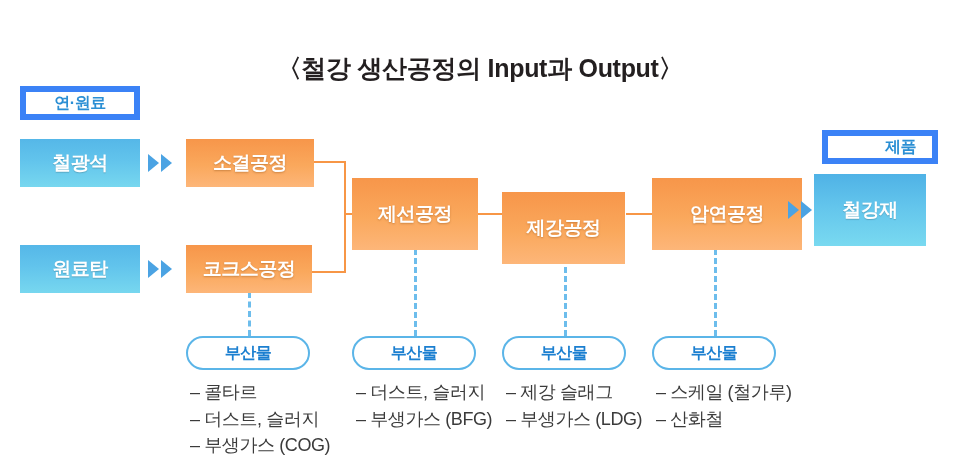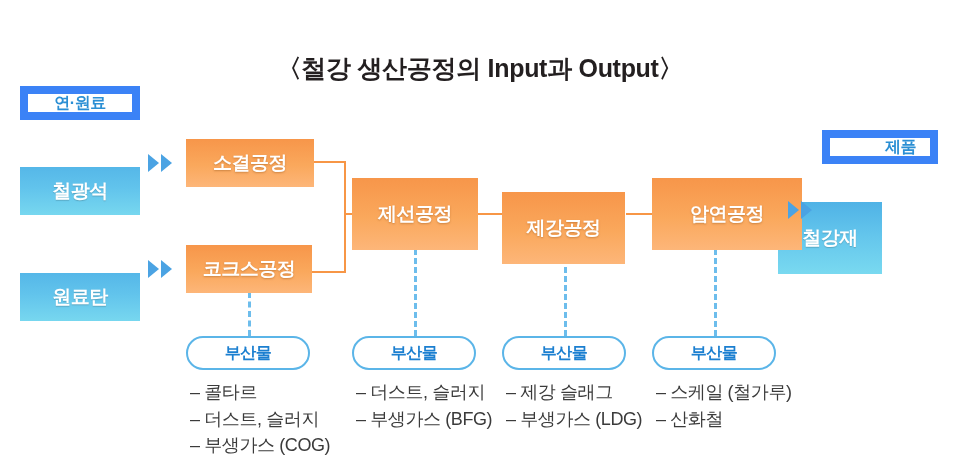--- a/index.html
+++ b/index.html
@@ -35,21 +35,21 @@
     letter-spacing: -0.3px;
     white-space: nowrap;
     margin-top: 34px;
   }
 
   
   .cap-box {
     position: absolute;
     box-sizing: border-box;
     background: #ffffff;
-    border: 8px solid #3b82f6;
+    border: 6px solid #3b82f6;
     color: #2b8fd4;
     font-size: 16px;
     font-weight: bold;
     display: flex;
     align-items: center;
     justify-content: center;
     letter-spacing: -0.5px;
   }
   #cap-feedstock { left: 20px;  top: 86px;  width: 120px; height: 34px; }
   #cap-product   { left: 822px; top: 130px; width: 116px; height: 34px; padding-left: 41px; }
@@ -60,25 +60,24 @@
     box-sizing: border-box;
     background: linear-gradient(180deg, #55b7e8 0%, #62c4ec 45%, #77d7ef 100%);
     color: #ffffff;
     font-size: 19px;
     font-weight: bold;
     display: flex;
     align-items: center;
     justify-content: center;
     letter-spacing: -0.5px;
     text-shadow: 0 1px 1px rgba(0,0,0,0.18);
-    margin-top: 28px;
   }
   #box-iron-ore  { left: 20px;  top: 139px; width: 120px; height: 48px; }
   #box-coal      { left: 20px;  top: 245px; width: 120px; height: 48px; }
-  #box-steel     { left: 778px; top: 174px; width: 104px; height: 72px;
+  #box-steel     { left: 814px; top: 174px; width: 112px; height: 72px;
                    background: linear-gradient(180deg, #4fb2e6 0%, #63c5ec 45%, #79d9f0 100%); }
 
   
   .orange-box {
     position: absolute;
     box-sizing: border-box;
     background: linear-gradient(180deg, #f79646 0%, #f9a köpfe 0%, #fbaa5f 55%, #fdb576 100%);
     background: linear-gradient(180deg, #f7964a 0%, #faa85c 55%, #fdb679 100%);
     color: #ffffff;
     font-size: 19px;

